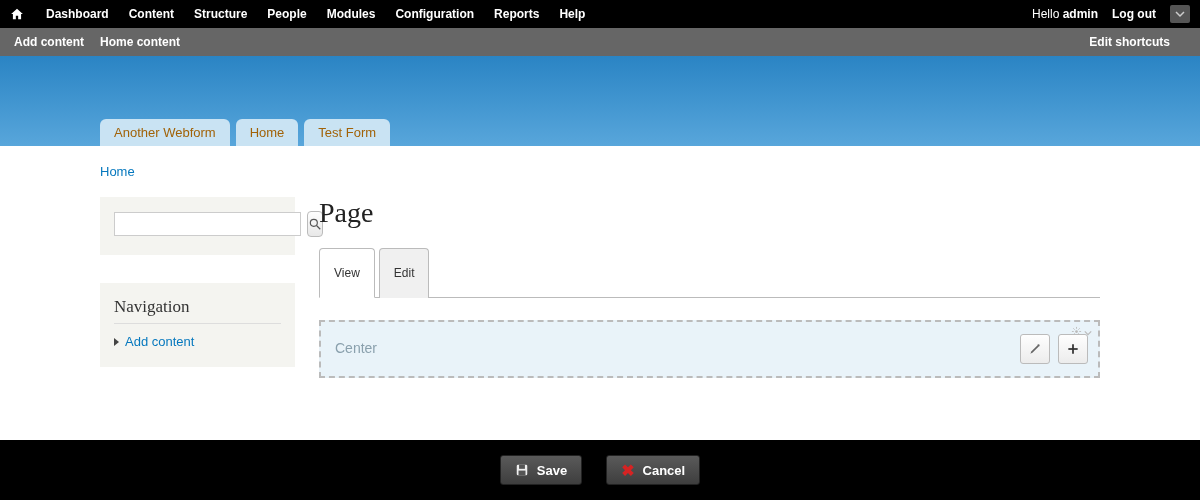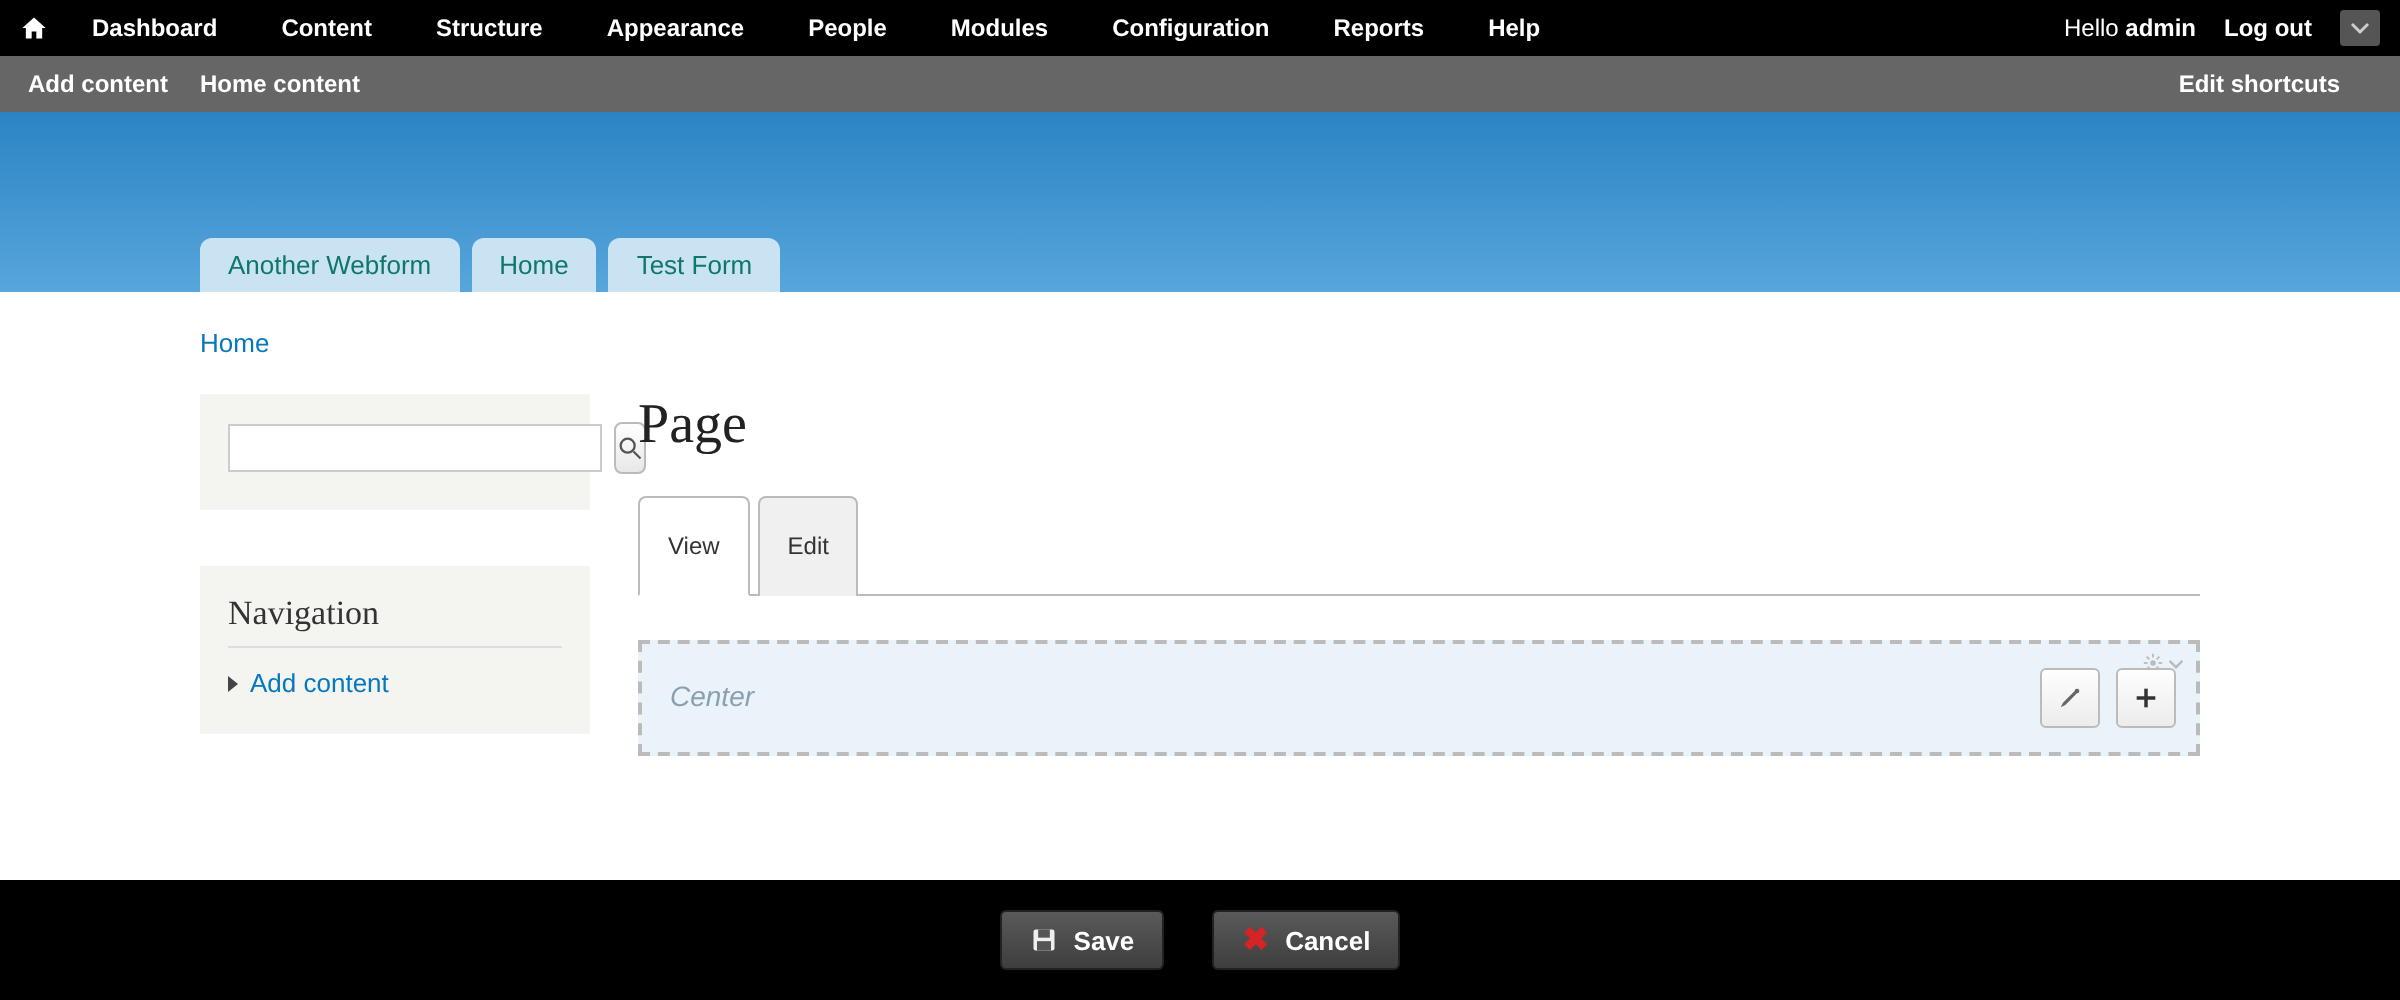--- a/index.html
+++ b/index.html
@@ -1,41 +1,41 @@
 <!DOCTYPE html>
 <html><head>
 <meta charset="utf-8">
 <style>
 * { margin: 0; padding: 0; box-sizing: border-box; }
 body { font-family: "Helvetica Neue", Arial, sans-serif; font-size: 13px; background: #fff; }
 
 
 .toolbar-black { background: #000; height: 28px; display: flex; align-items: center; padding: 0 10px; color: #fff; }
 .toolbar-black .home-icon { width: 14px; height: 14px; margin-right: 12px; cursor: pointer; }
-.toolbar-black .menu { display: flex; gap: 12px; }
+.toolbar-black .menu { display: flex; gap: 0; }
 .toolbar-black .menu a { color: #fff; text-decoration: none; font-weight: bold; font-size: 12px; padding: 0 10px; line-height: 28px; cursor: pointer; }
 .toolbar-black .right { margin-left: auto; display: flex; align-items: center; gap: 14px; }
 .toolbar-black .right span { font-size: 12px; }
 .toolbar-black .right a { color: #fff; text-decoration: none; font-weight: bold; font-size: 12px; cursor: pointer; }
 .toolbar-black .toggle { width: 20px; height: 18px; background: #555; border-radius: 2px; display:flex;align-items:center;justify-content:center;cursor:pointer; }
 .toolbar-black .toggle svg { width:10px;height:10px; }
 
 
 .toolbar-grey { background: #666; height: 28px; display: flex; align-items: center; padding: 0 14px; }
 .toolbar-grey a { color: #fff; text-decoration: none; font-size: 12px; font-weight: bold; margin-right: 16px; cursor: pointer; }
 .toolbar-grey .right { margin-left: auto; color:#fff; font-size:12px; font-weight:bold; cursor:pointer; }
 
 
 .header-region { background: linear-gradient(#2a84c4, #58a6db); height: 90px; position: relative; }
 .header-inner { width: 1000px; margin: 0 auto; position: relative; height: 100%; }
 .site-branding { display: flex; align-items: center; gap: 14px; padding-top: 0px; }
 .logo { width: 60px; height: 60px; }
 .site-name { color: #dbeeff; font-size: 24px; font-weight: normal; letter-spacing: 0.5px; }
 .main-menu-tabs { position: absolute; bottom: 0; left: 0; display: flex; gap: 6px; }
-.main-menu-tabs a { background: #c9e3f3; color: #0f766e; padding: 6px 14px; border-radius: 6px 6px 0 0; font-size: 13px; text-decoration: none; cursor: pointer; }
+.main-menu-tabs a { background: #c9e3f3; color: #a16207; padding: 6px 14px; border-radius: 6px 6px 0 0; font-size: 13px; text-decoration: none; cursor: pointer; }
 
 
 .page-wrap { width: 1000px; margin: 0 auto; padding-top: 18px; display: flex; gap: 24px; }
 .breadcrumb { width: 1000px; margin: 0 auto; padding-top: 18px; font-size: 13px; }
 .breadcrumb a { color: #0678be; text-decoration: none; cursor: pointer; }
 
 
 .sidebar { width: 195px; }
 .block { background: #f4f4f0; margin-bottom: 28px; padding: 14px 14px 18px 14px; }
 .search-block { display: flex; gap: 6px; align-items: center; }
@@ -47,21 +47,21 @@
 .nav-item a { color: #0678be; text-decoration: none; cursor: pointer; }
 
 
 .main-col { flex: 1; }
 .page-title { font-family: Georgia, "Times New Roman", serif; font-size: 28px; font-weight: normal; color: #222; margin-bottom: 18px; }
 .local-tabs { display: flex; border-bottom: 1px solid #bbb; }
 .local-tabs a { padding: 17px 14px; border: 1px solid #bbb; border-bottom: none; margin-right: 4px; border-radius: 4px 4px 0 0; font-size: 12px; color: #333; text-decoration: none; cursor: pointer; position: relative; top: 1px; }
 .local-tabs a.active { background: #fff; border-bottom: 1px solid #fff; }
 .local-tabs a:not(.active) { background: #f0f0f0; }
 
-.panel-region { margin-top: 22px; border: 2px dashed #bbb; background: #e9f3f9; padding: 18px 14px; position: relative; min-height: 58px; font-style: italic; }
+.panel-region { margin-top: 22px; border: 2px dashed #bbb; background: #e9f3f9; padding: 18px 14px; position: relative; min-height: 58px; }
 .panel-region .region-label { color: #8aa0ad; font-size: 14px; }
 .panel-region .cog { position: absolute; right: 6px; top: 4px; color: #bbb; cursor: pointer; font-size:11px; display:flex; gap:2px; align-items:center; }
 .panel-actions { position: absolute; right: 10px; top: 50%; transform: translateY(-50%); display: flex; gap: 8px; }
 .panel-actions button { width: 30px; height: 30px; border: 1px solid #bbb; border-radius: 3px; background: linear-gradient(#fefefe,#ececec); display: flex; align-items: center; justify-content: center; cursor: pointer; }
 
 
 .footer-bar { position: fixed; bottom: 0; left: 0; right: 0; background: #000; height: 60px; display: flex; align-items: center; justify-content: center; gap: 24px; }
 .footer-bar button { height: 30px; padding: 0 14px; border: 1px solid #222; border-radius: 3px; background: linear-gradient(#5a5a5a,#3e3e3e); color: #fff; font-size: 13px; font-weight: bold; display: flex; align-items: center; gap: 8px; cursor: pointer; }
 .footer-bar .disk { width: 14px; height: 14px; }
 .footer-bar .xmark { color: #d62323; font-size: 16px; font-weight: bold; }
@@ -72,21 +72,20 @@
 <div class="toolbar-black">
   <span class="home-icon">
     <svg viewBox="0 0 24 24" fill="#fff">
         <path d="M12 3l10 9h-3v9h-5v-6h-4v6H5v-9H2z"></path>
       </svg>
   </span>
   <div class="menu">
     <a>Dashboard</a>
     <a>Content</a>
     <a>Structure</a>
-    <a>Appearance</a>
     <a>People</a>
     <a>Modules</a>
     <a>Configuration</a>
     <a>Reports</a>
     <a>Help</a>
   </div>
   <div class="right">
     <span><span>Hello </span><b>admin</b></span>
     <a>Log out</a>
     <span class="toggle">

